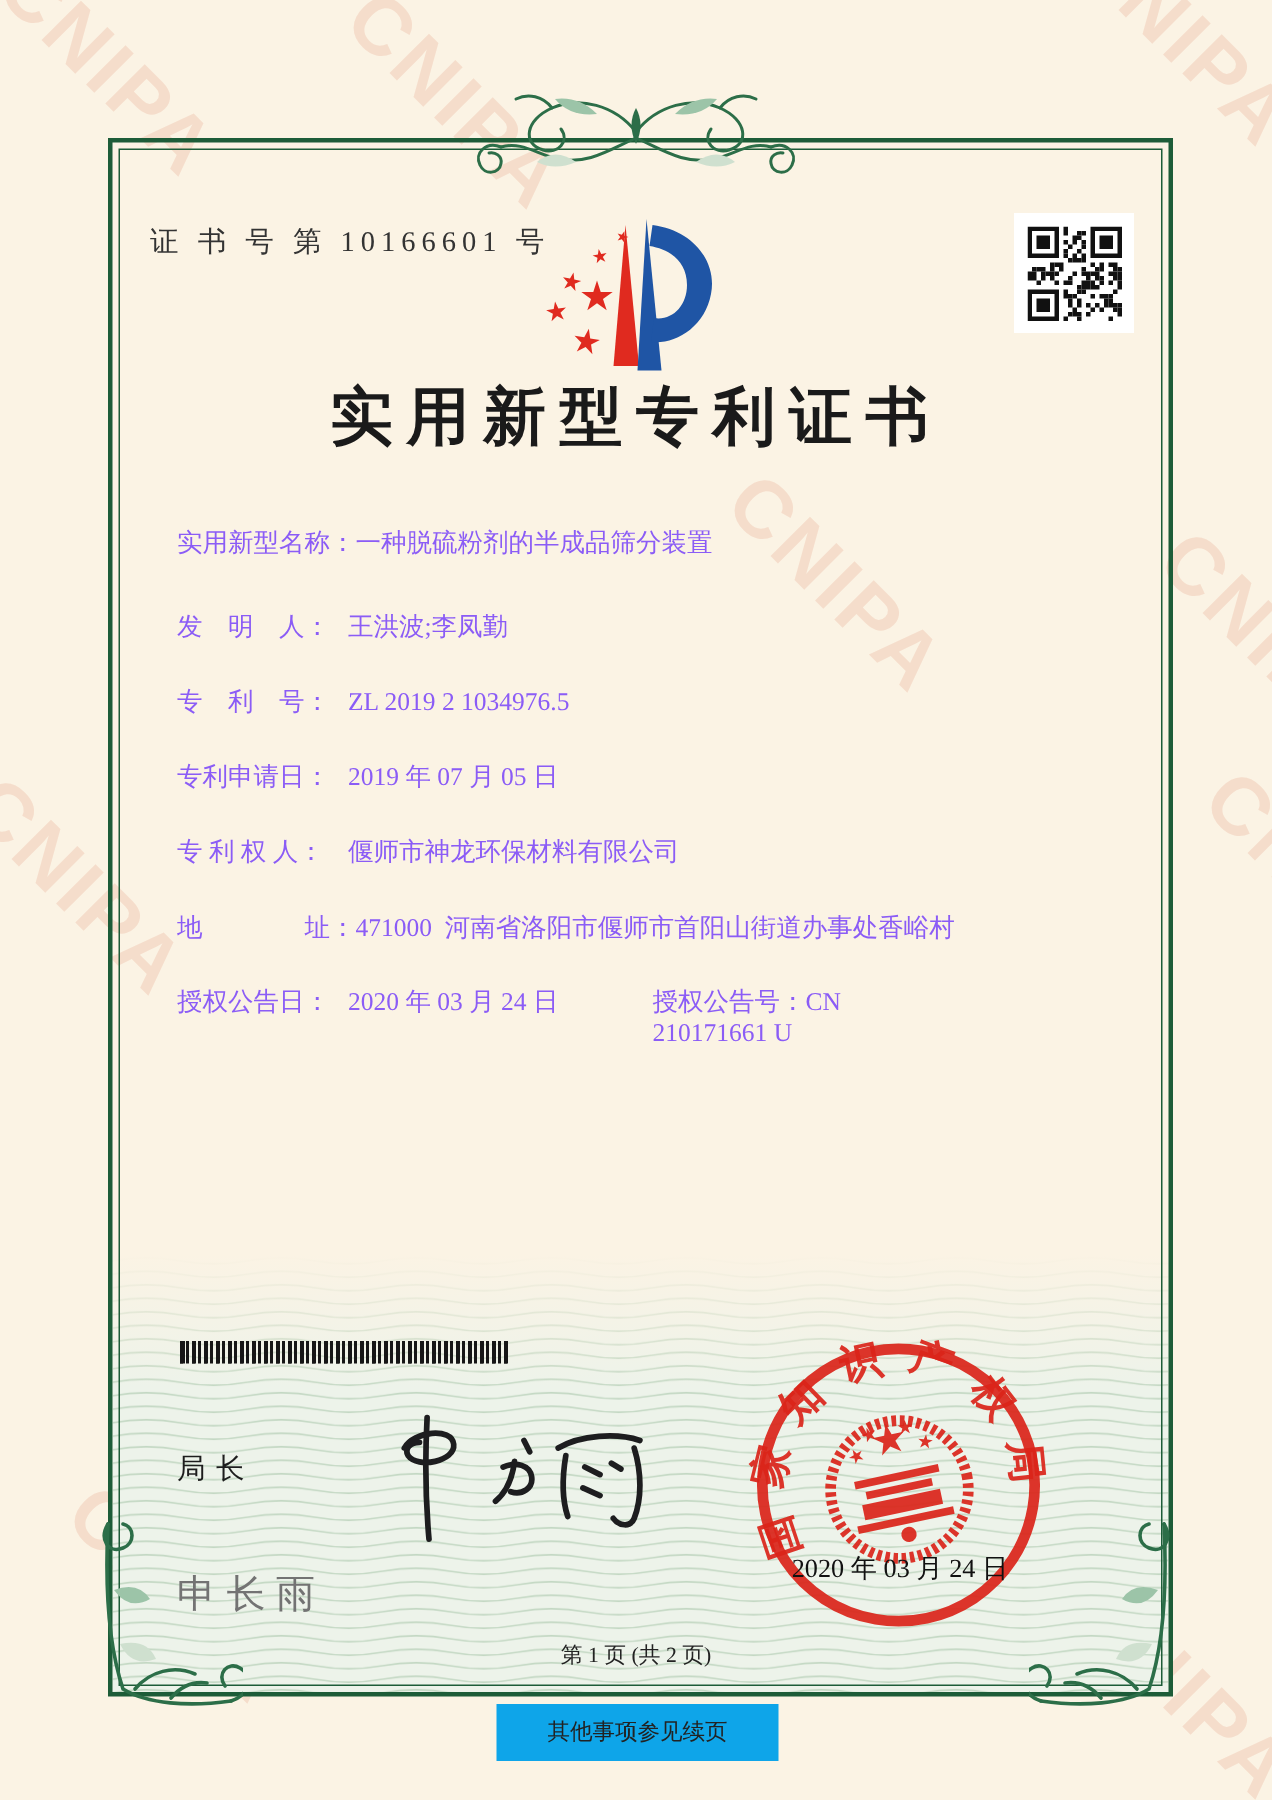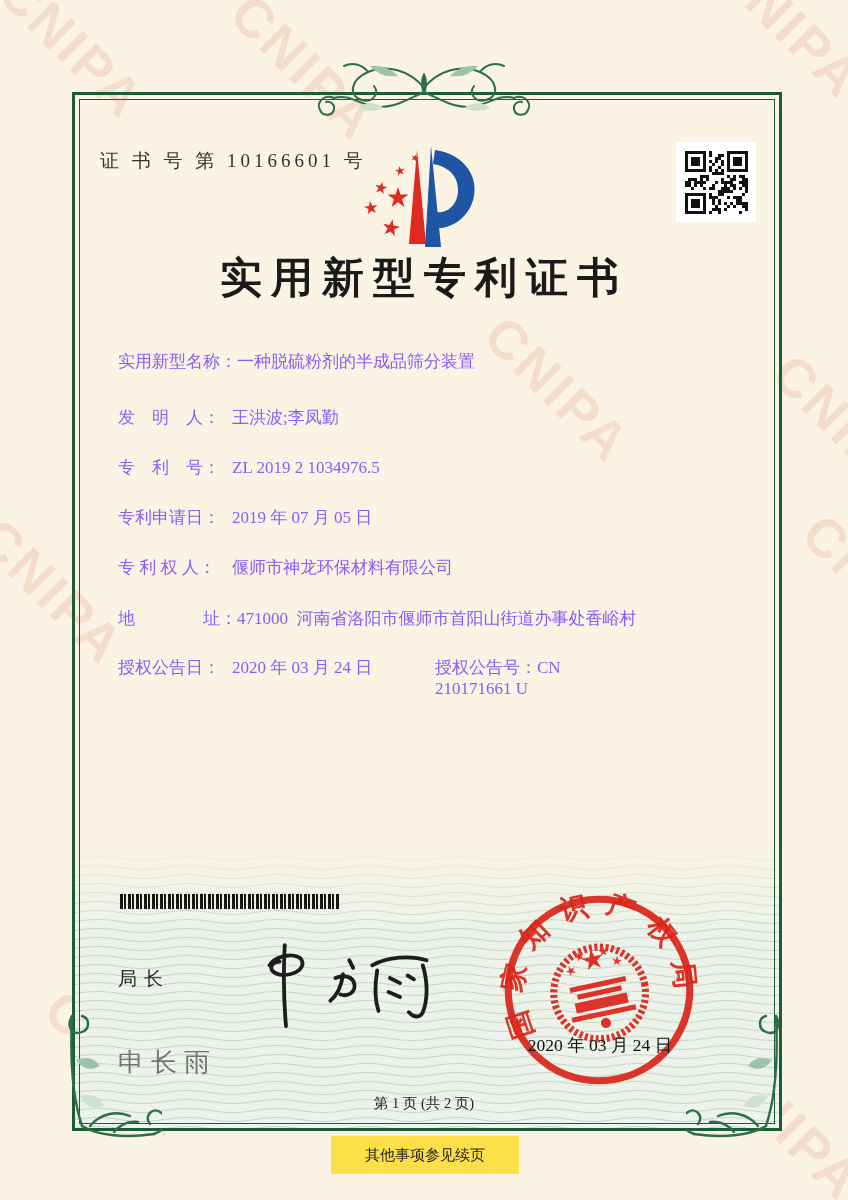--- a/index.html
+++ b/index.html
@@ -60,21 +60,21 @@
   .signature{position:absolute;left:248px;top:936px;z-index:4;}
 
   .seal{position:absolute;left:497px;top:888px;z-index:5;
       transform:rotate(-12deg);}
   .seal-date{position:absolute;left:515px;top:1033px;width:170px;text-align:center;
       font-size:17.5px;color:#111;z-index:6;white-space:pre-wrap;}
 
   .page-info{position:absolute;left:0;right:0;top:1094px;text-align:center;
       font-size:14.5px;color:#222;z-index:4;white-space:pre-wrap;}
   .cont-note{position:absolute;left:331px;top:1136px;width:188px;height:38px;
-      background:#fde047;text-align:center;line-height:38px;font-size:15px;
+      background:#0ea5e9;text-align:center;line-height:38px;font-size:15px;
       color:#222;z-index:4;}
 </style>
 </head>
 <body>
 
 <svg width="0" height="0" style="position:absolute" aria-hidden="true">
   <defs>
     <path id="st" d="M0,-1 L0.2245,-0.309 0.951,-0.309 0.3633,0.118 0.5878,0.809 0,0.382 -0.5878,0.809 -0.3633,0.118 -0.951,-0.309 -0.2245,-0.309 Z"></path>
   </defs>
 </svg>

